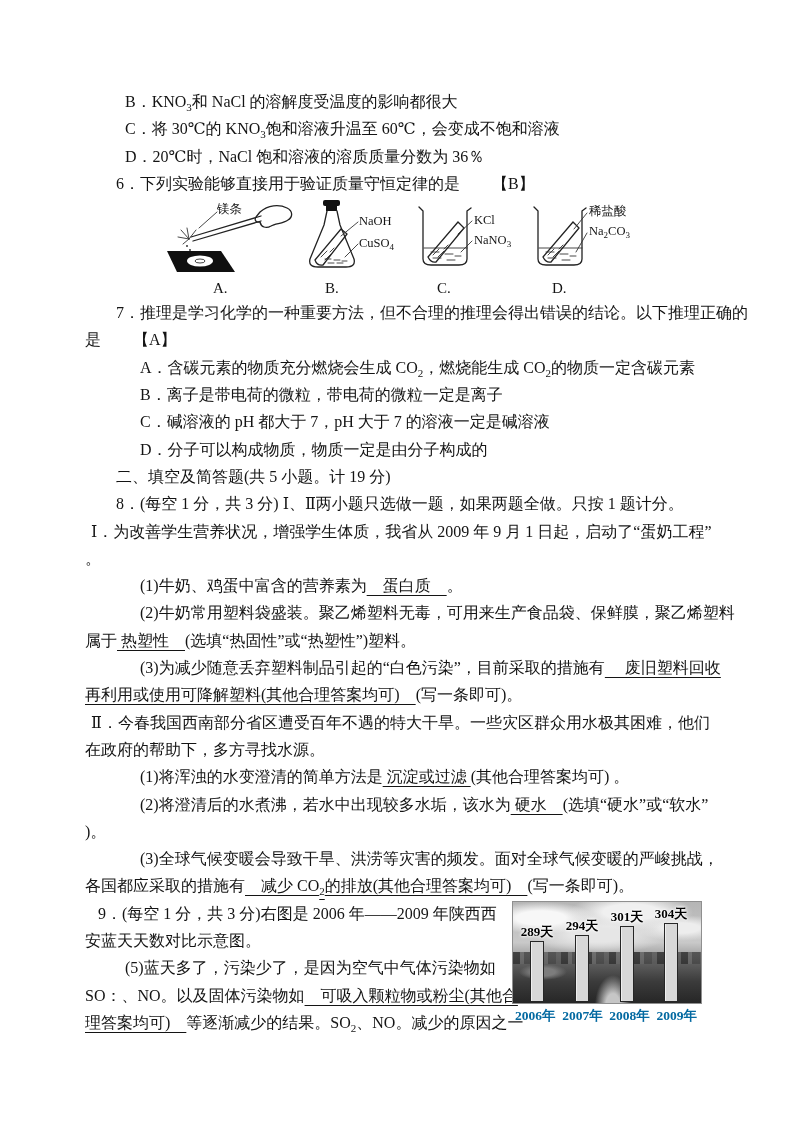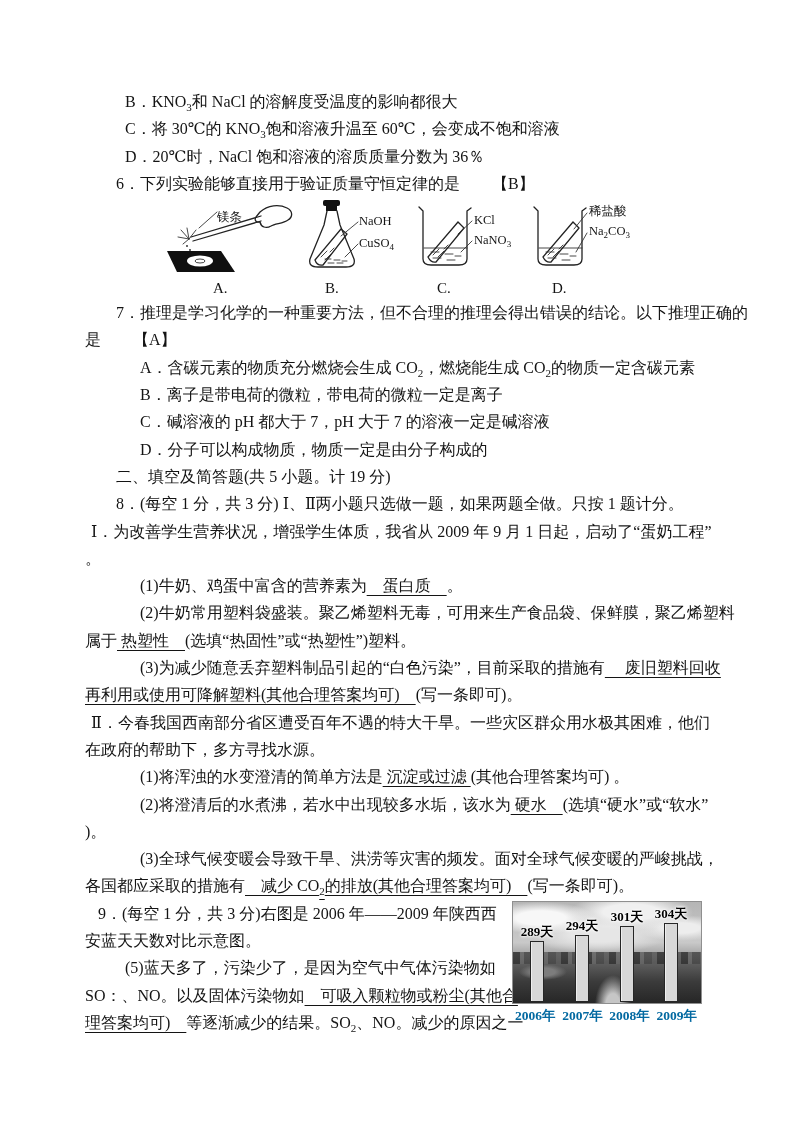--- a/index.html
+++ b/index.html
@@ -85,21 +85,21 @@
           <path class="stroke" d="M36,42 L104,22" stroke-width="1.6"></path>
           <path class="stroke" d="M103,13 c8,-7 19,-8 27,-4 c6,3 6,9 1,12 c-5,4 -13,3 -17,6 c-5,3 -10,1 -11,-4 c-4,1 -6,-2 -4,-5 z" fill="#fff"></path>
           <path class="thin" d="M32,40 L24,31 M32,40 L26,45 M32,40 L30,29 M32,40 L39,31 M32,40 L21,38"></path>
           <circle cx="30" cy="47" r="0.9" fill="#222"></circle>
             <circle cx="33" cy="51" r="0.9" fill="#222"></circle>
             <circle cx="28" cy="53" r="0.9" fill="#222"></circle>
           <polygon points="10,52 64,52 78,73 20,73" fill="#101010"></polygon>
           <ellipse cx="43" cy="62" rx="13" ry="5.5" fill="#ffffff"></ellipse>
           <ellipse cx="43" cy="62" rx="5" ry="2" fill="none" stroke="#444" stroke-width="1"></ellipse>
         </svg>
-        <span class="chem-label" style="left:60px;top:4px;margin-top:8px;"><span>镁条</span></span>
+        <span class="chem-label" style="left:60px;top:4px;"><span>镁条</span></span>
         <span class="cap">A.</span>
       </div>
 
       <div class="apparatus app-b">
         <svg width="100" height="76" viewBox="0 0 100 76">
           <rect x="20" y="1" width="17" height="6" rx="2" fill="#111"></rect>
           <rect x="23" y="7" width="11" height="5" fill="#111"></rect>
           <path class="stroke" d="M24,12 L21,26 L7,60 Q5,68 15,68 L43,68 Q53,68 51,60 L37,26 L34,12"></path>
           <path class="stroke" d="M12,61 L38,30 M20,66 L44,35 M38,30 L44,35 M12,61 Q14,67 20,66"></path>
           <path class="thin" d="M18,58 L24,52 M22,61 L28,55 M27,53 L31,49"></path>

